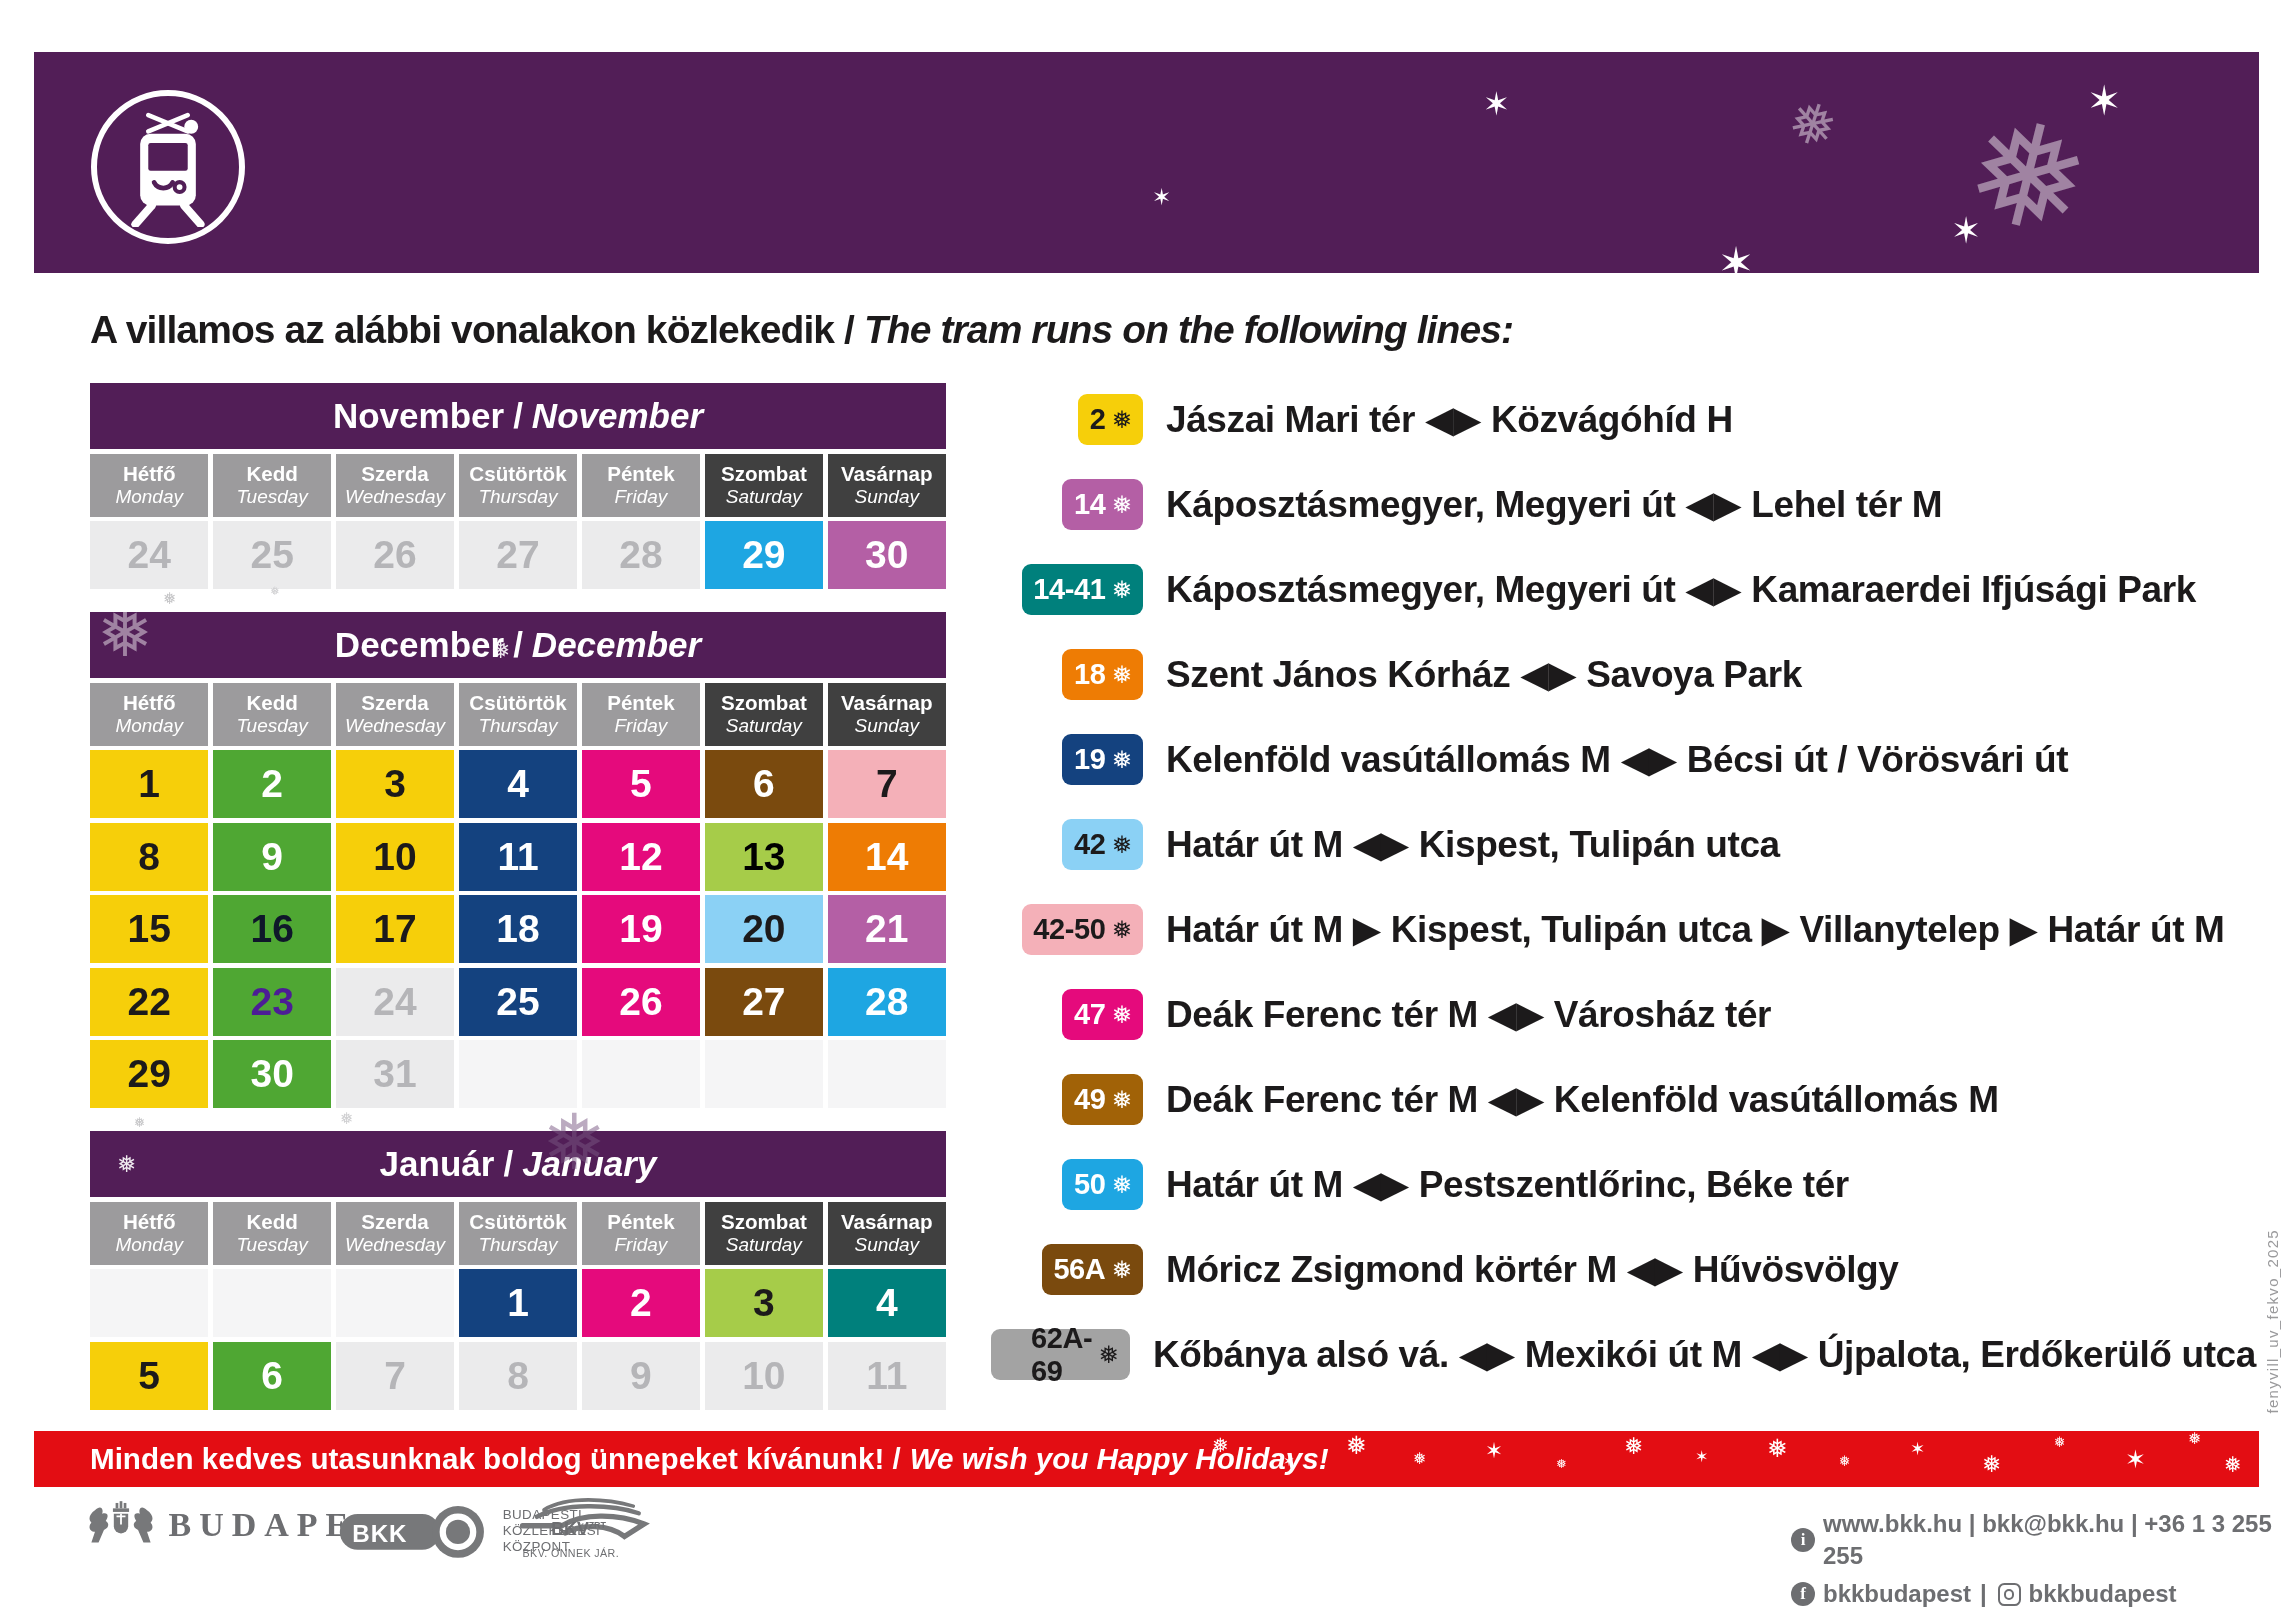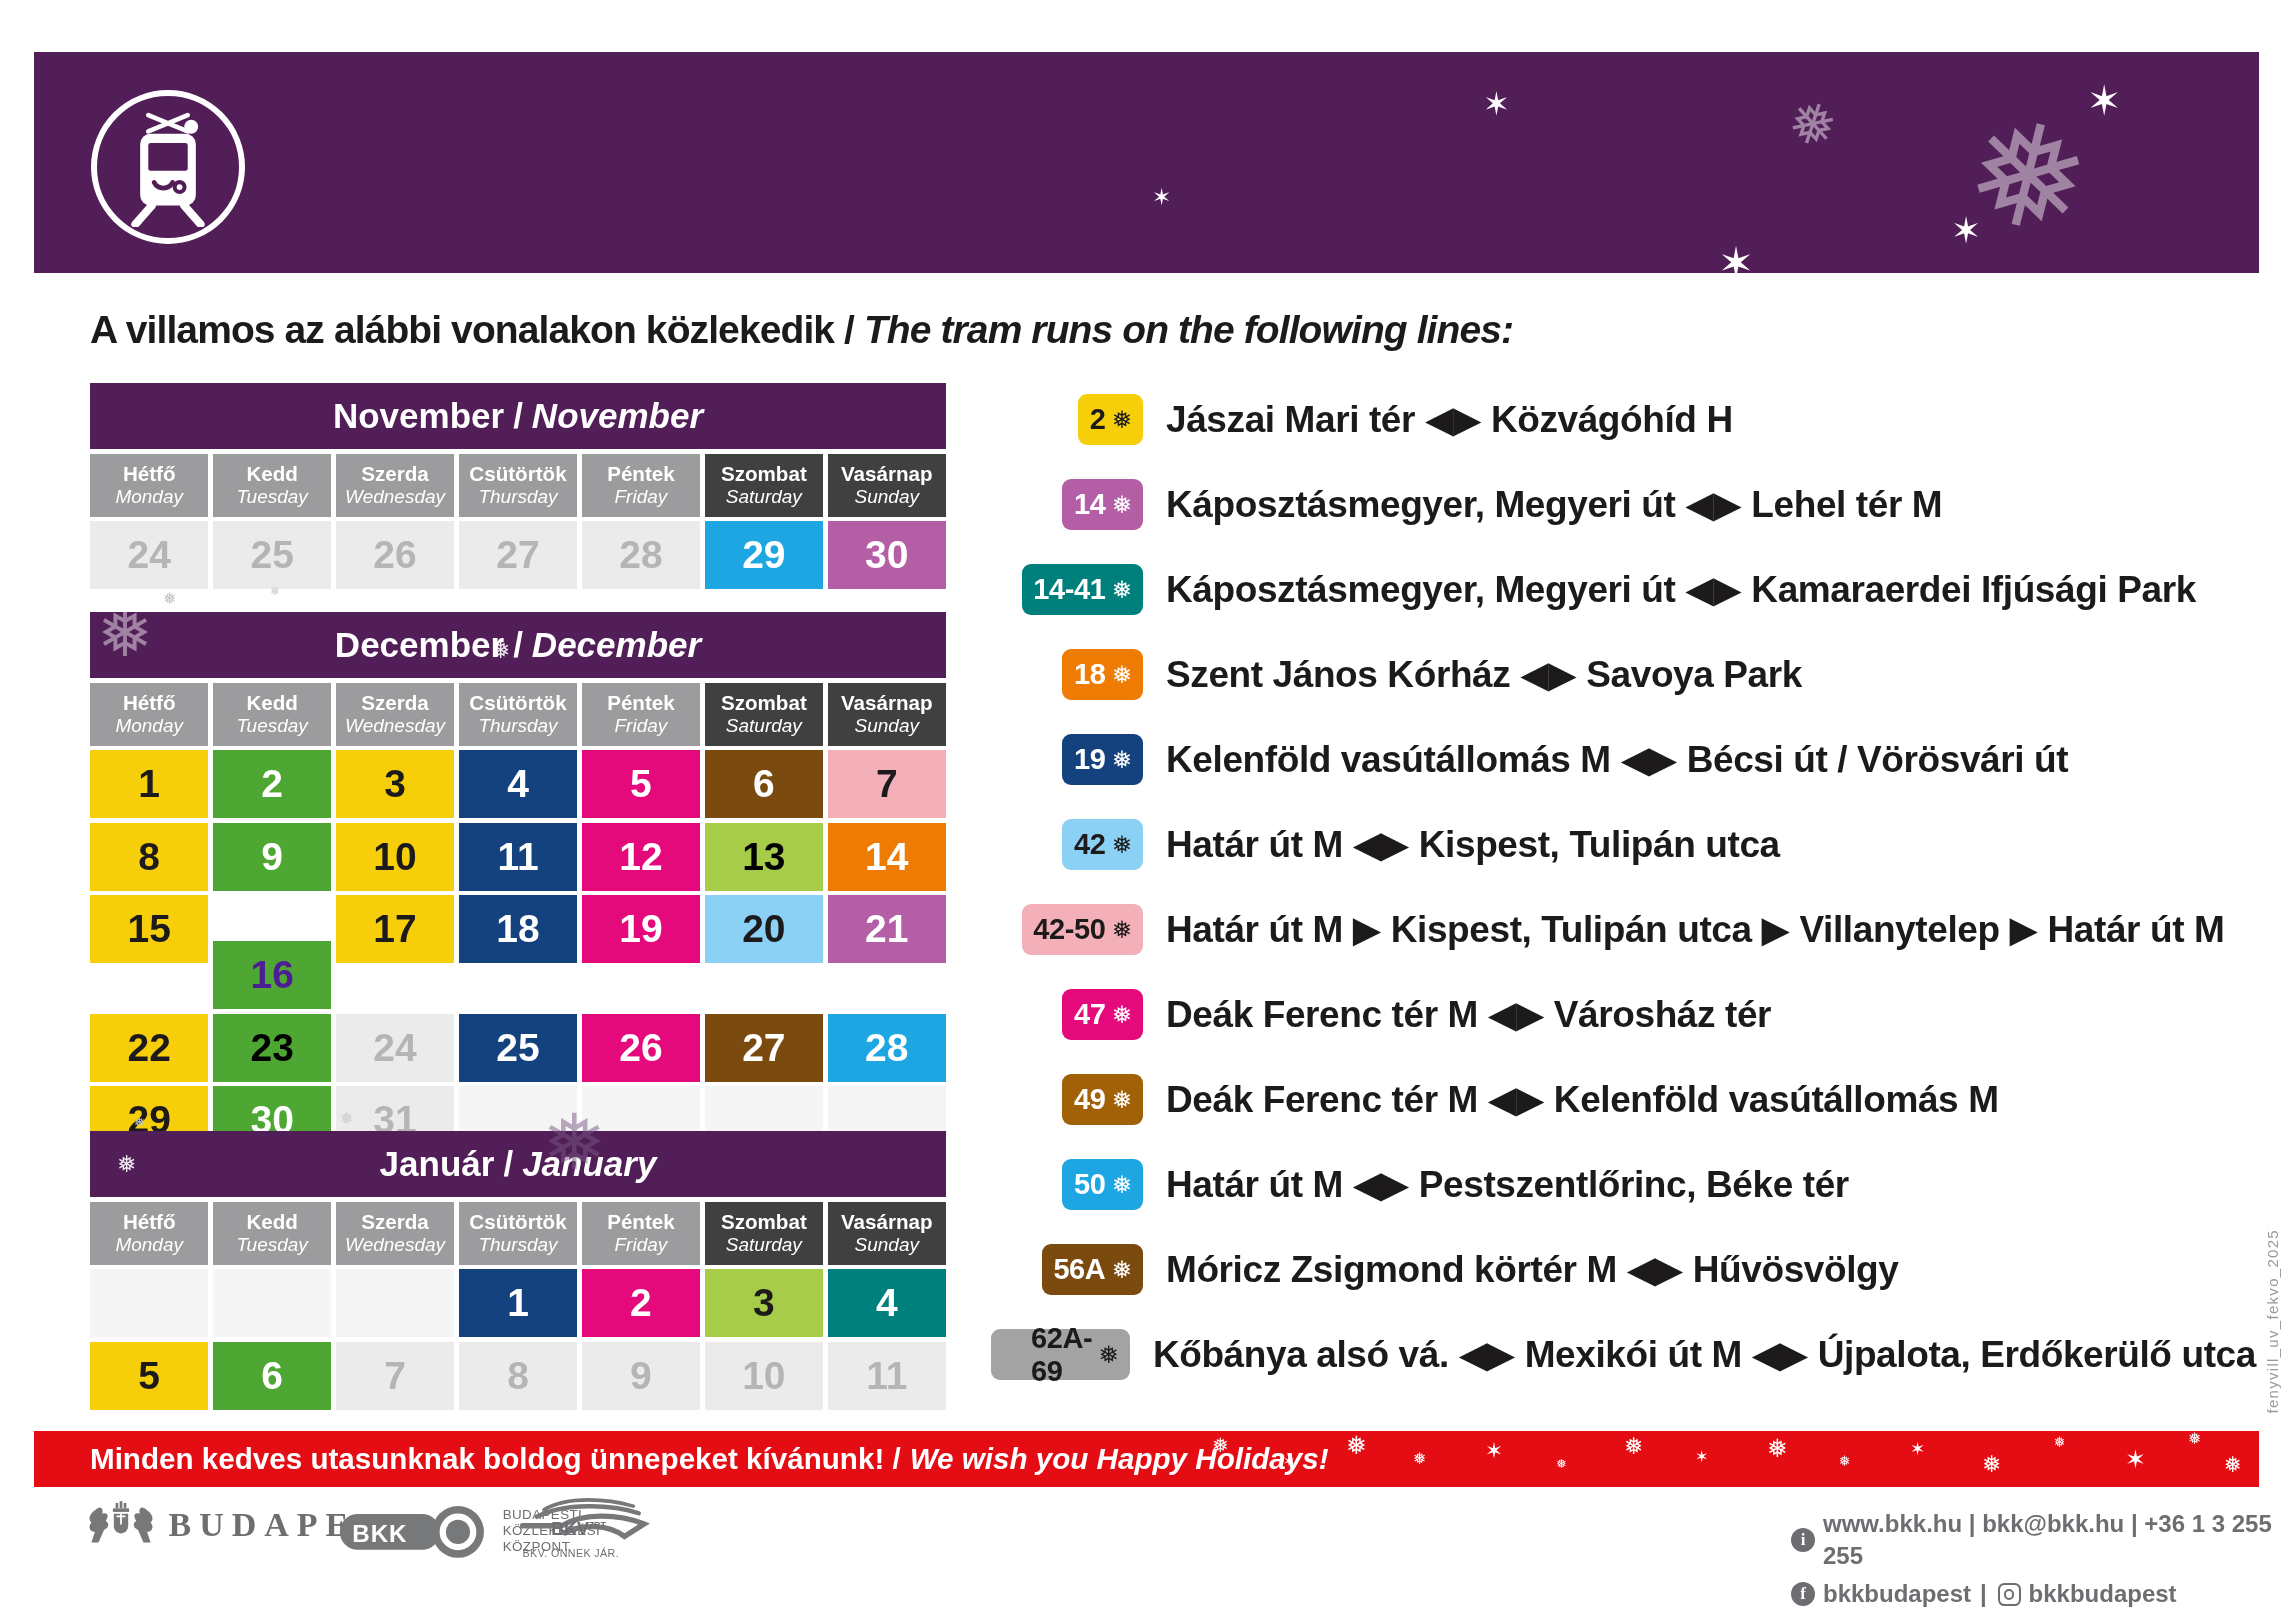--- a/index.html
+++ b/index.html
@@ -190,28 +190,28 @@
         <div class="datecell" style="background: rgb(122, 74, 14); color: rgb(255, 255, 255);">6</div>
         <div class="datecell" style="background: rgb(244, 176, 184); color: rgb(28, 26, 27);">7</div>
         <div class="datecell" style="background: rgb(246, 207, 10); color: rgb(28, 26, 27);">8</div>
         <div class="datecell" style="background: rgb(79, 167, 51); color: rgb(255, 255, 255);">9</div>
         <div class="datecell" style="background: rgb(246, 207, 10); color: rgb(28, 26, 27);">10</div>
         <div class="datecell" style="background: rgb(20, 66, 127); color: rgb(255, 255, 255);">11</div>
         <div class="datecell" style="background: rgb(229, 10, 124); color: rgb(255, 255, 255);">12</div>
         <div class="datecell" style="background: rgb(166, 204, 73); color: #000000;">13</div>
         <div class="datecell" style="background: rgb(238, 124, 4); color: rgb(255, 255, 255);">14</div>
         <div class="datecell" style="background: rgb(246, 207, 10); color: rgb(28, 26, 27);">15</div>
-        <div class="datecell" style="background: rgb(79, 167, 51); color: #4c1d95; margin-top: 46px;">16</div>
+        <div class="datecell" style="background: rgb(79, 167, 51); color: #0f172a;">16</div>
         <div class="datecell" style="background: rgb(246, 207, 10); color: rgb(28, 26, 27);">17</div>
         <div class="datecell" style="background: rgb(20, 66, 127); color: rgb(255, 255, 255);">18</div>
         <div class="datecell" style="background: rgb(229, 10, 124); color: rgb(255, 255, 255);">19</div>
         <div class="datecell" style="background: rgb(139, 209, 245); color: rgb(28, 26, 27);">20</div>
         <div class="datecell" style="background: rgb(180, 95, 165); color: rgb(255, 255, 255);">21</div>
         <div class="datecell" style="background: rgb(246, 207, 10); color: rgb(28, 26, 27);">22</div>
-        <div class="datecell" style="background: rgb(79, 167, 51); color: #000000;">23</div>
+        <div class="datecell" style="background: rgb(79, 167, 51); color: #4c1d95;">23</div>
         <div class="datecell" style="background: rgb(235, 235, 236); color: rgb(181, 181, 184);">24</div>
         <div class="datecell" style="background: rgb(20, 66, 127); color: rgb(255, 255, 255);">25</div>
         <div class="datecell" style="background: rgb(229, 10, 124); color: rgb(255, 255, 255);">26</div>
         <div class="datecell" style="background: rgb(122, 74, 14); color: rgb(255, 255, 255);">27</div>
         <div class="datecell" style="background: rgb(30, 166, 226); color: rgb(255, 255, 255);">28</div>
         <div class="datecell" style="background: rgb(246, 207, 10); color: rgb(28, 26, 27);">29</div>
         <div class="datecell" style="background: rgb(79, 167, 51); color: rgb(255, 255, 255);">30</div>
         <div class="datecell" style="background: rgb(235, 235, 236); color: rgb(181, 181, 184);">31</div>
         <div class="datecell" style="background: rgb(245, 245, 246); color: transparent;"></div>
         <div class="datecell" style="background: rgb(245, 245, 246); color: transparent;"></div>

